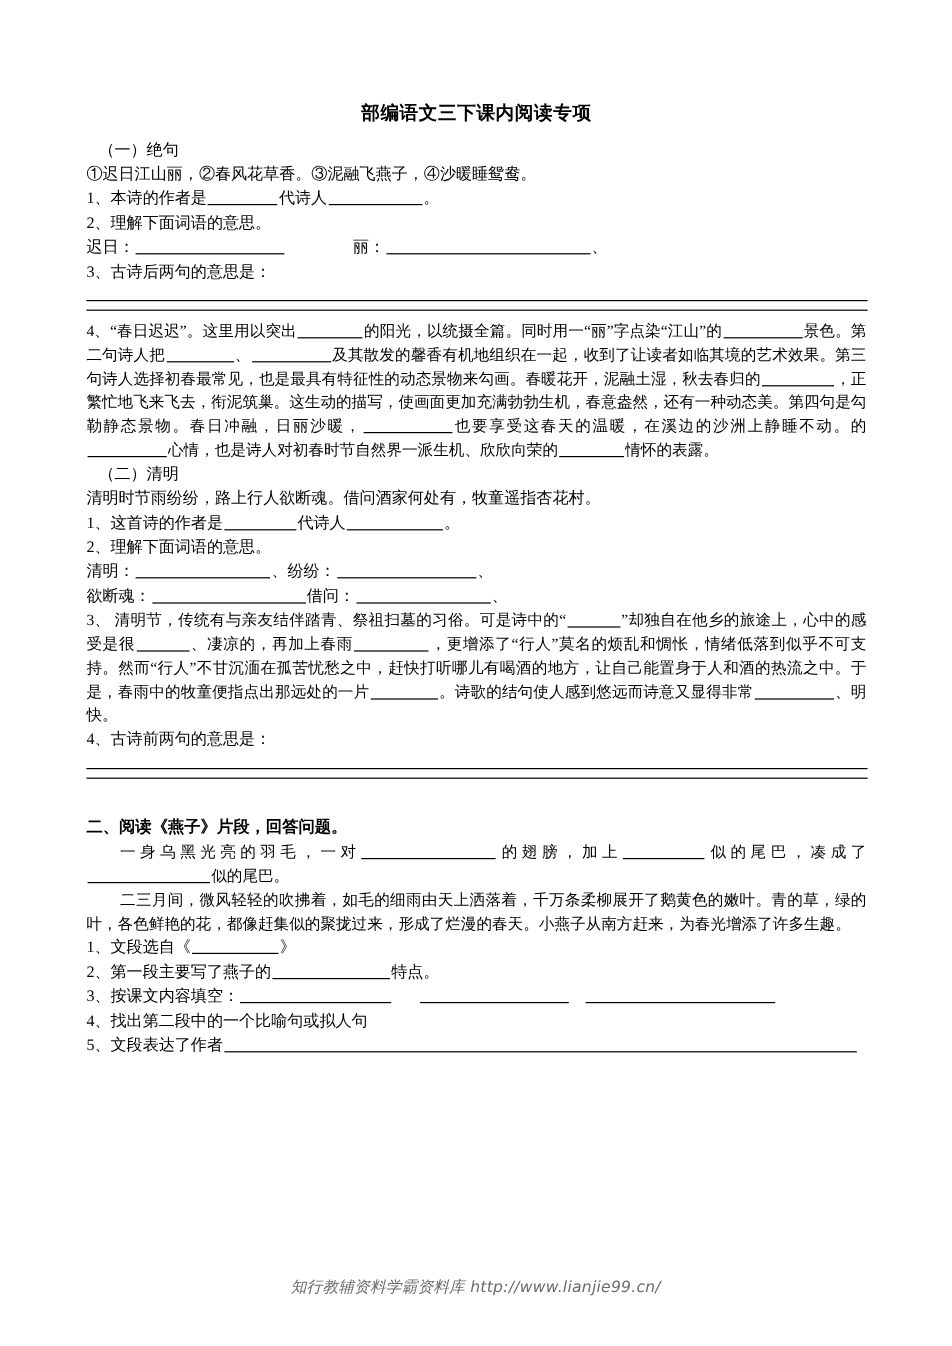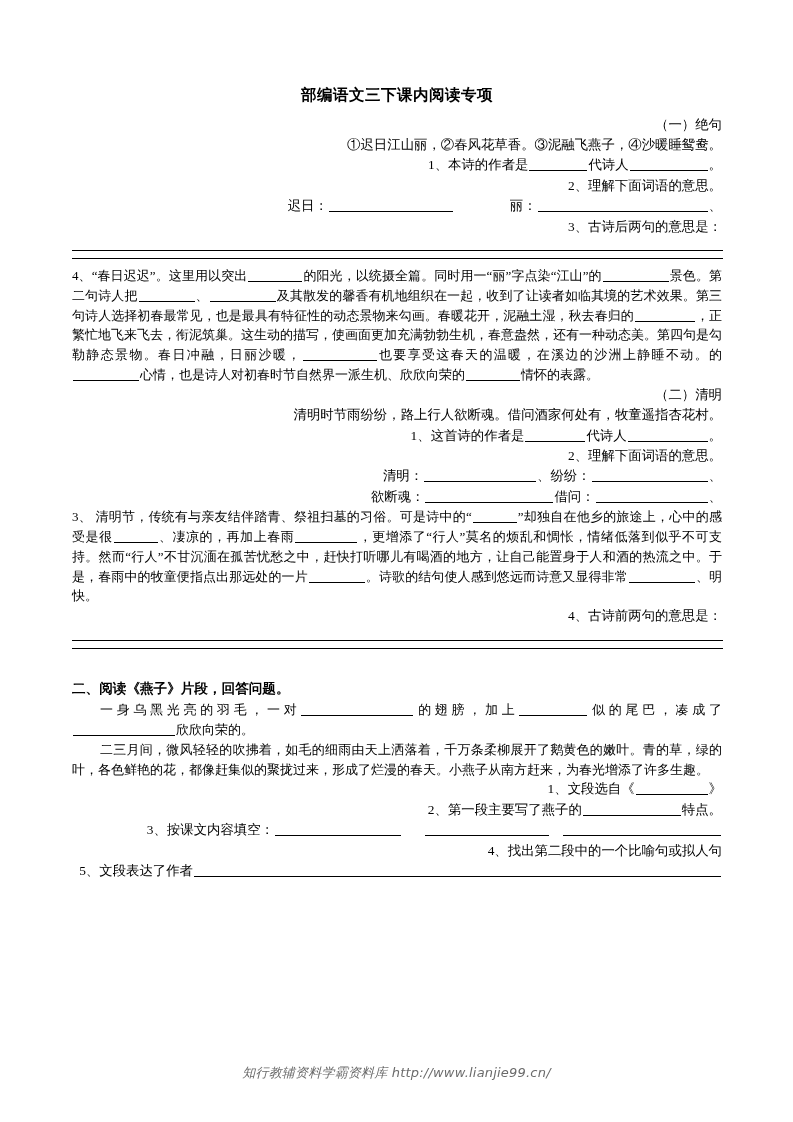--- a/index.html
+++ b/index.html
@@ -41,21 +41,20 @@
     font-weight: bold;
     font-size: 13.6px;
     margin: 0 0 1px 0;
     line-height: 1.52;
   }
   .ln {
     font-size: 13.4px;
     line-height: 1.52;
     margin: 0;
     white-space: nowrap;
-    text-align: right;
   }
   .ln.indent1 { padding-left: 10px; }
   .para {
     font-size: 13px;
     line-height: 1.525;
     margin: 0;
     text-align: justify;
     text-justify: inter-ideograph;
     text-align-last: left;
   }
@@ -155,21 +154,21 @@
     <div class="gap-md"></div>
     <div class="rule"></div>
     <div class="gap-sm"></div>
     <div class="rule"></div>
 
     <div class="gap-xl"></div>
 
     <div class="sec-head">二、阅读《燕子》片段，回答问题。</div>
 
     <div class="para ind">
-      <span>一身乌黑光亮的羽毛，一对</span><span class="bl" style="width:112px"></span><span>的翅膀，加上</span><span class="bl" style="width:68px"></span><span>似的尾巴，凑成了</span><span class="bl" style="width:102px"></span><span>欣欣向荣的。</span>
+      <span>一身乌黑光亮的羽毛，一对</span><span class="bl" style="width:112px"></span><span>的翅膀，加上</span><span class="bl" style="width:68px"></span><span>似的尾巴，凑成了</span><span class="bl" style="width:102px"></span><span>似的尾巴。</span>
     </div>
 
     <div class="para ind">二三月间，微风轻轻的吹拂着，如毛的细雨由天上洒落着，千万条柔柳展开了鹅黄色的嫩叶。青的草，绿的叶，各色鲜艳的花，都像赶集似的聚拢过来，形成了烂漫的春天。小燕子从南方赶来，为春光增添了许多生趣。</div>
 
     <div class="ln">
       <span>1、文段选自《</span><span class="bl" style="width:72px"></span><span>》</span>
     </div>
 
     <div class="ln">
       <span>2、第一段主要写了燕子的</span><span class="bl" style="width:98px"></span><span>特点。</span>

